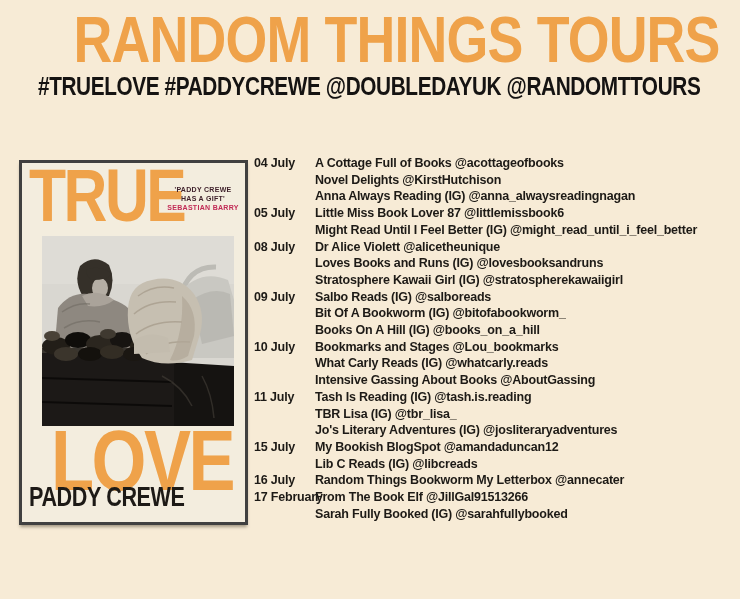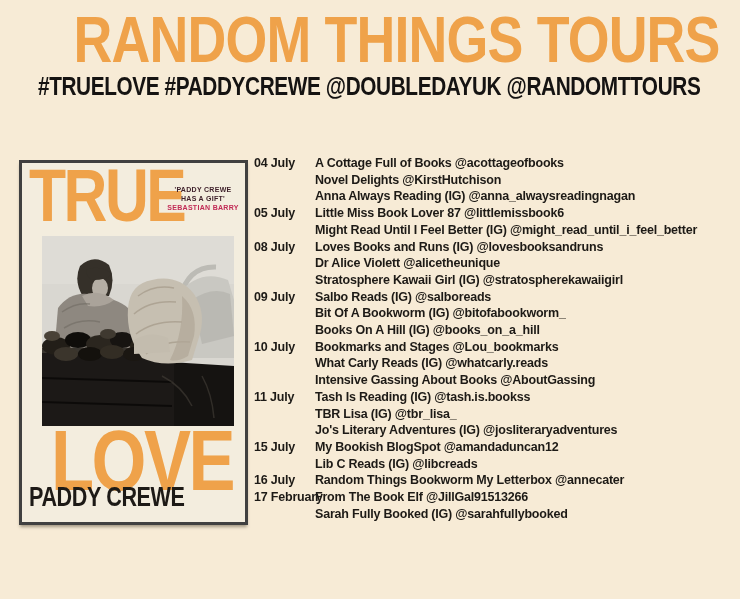--- a/index.html
+++ b/index.html
@@ -149,22 +149,22 @@
       <div class="sched-date">05 July</div>
       <div class="sched-lines">
           <div class="sched-line">Little Miss Book Lover 87 @littlemissbook6</div>
           <div class="sched-line">Might Read Until I Feel Better (IG) @might_read_until_i_feel_better</div>
         </div>
     </div>
 
     <div class="sched-row">
       <div class="sched-date">08 July</div>
       <div class="sched-lines">
+          <div class="sched-line">Dr Alice Violett @alicetheunique</div>
           <div class="sched-line">Loves Books and Runs (IG) @lovesbooksandruns</div>
-          <div class="sched-line">Dr Alice Violett @alicetheunique</div>
           <div class="sched-line">Stratosphere Kawaii Girl (IG) @stratospherekawaiigirl</div>
         </div>
     </div>
 
     <div class="sched-row">
       <div class="sched-date">09 July</div>
       <div class="sched-lines">
           <div class="sched-line">Salbo Reads (IG) @salboreads</div>
           <div class="sched-line">Bit Of A Bookworm (IG) @bitofabookworm_</div>
           <div class="sched-line">Books On A Hill (IG) @books_on_a_hill</div>
@@ -176,21 +176,21 @@
       <div class="sched-lines">
           <div class="sched-line">Bookmarks and Stages @Lou_bookmarks</div>
           <div class="sched-line">What Carly Reads (IG) @whatcarly.reads</div>
           <div class="sched-line">Intensive Gassing About Books @AboutGassing</div>
         </div>
     </div>
 
     <div class="sched-row">
       <div class="sched-date">11 July</div>
       <div class="sched-lines">
-          <div class="sched-line">Tash Is Reading (IG) @tash.is.bookss</div>
+          <div class="sched-line">Tash Is Reading (IG) @tash.is.reading</div>
           <div class="sched-line">TBR Lisa (IG) @tbr_lisa_</div>
           <div class="sched-line">Jo's Literary Adventures (IG) @josliteraryadventures</div>
         </div>
     </div>
 
 
     <div class="sched-row">
       <div class="sched-date">15 July</div>
       <div class="sched-lines">
           <div class="sched-line">My Bookish BlogSpot @amandaduncan12</div>

